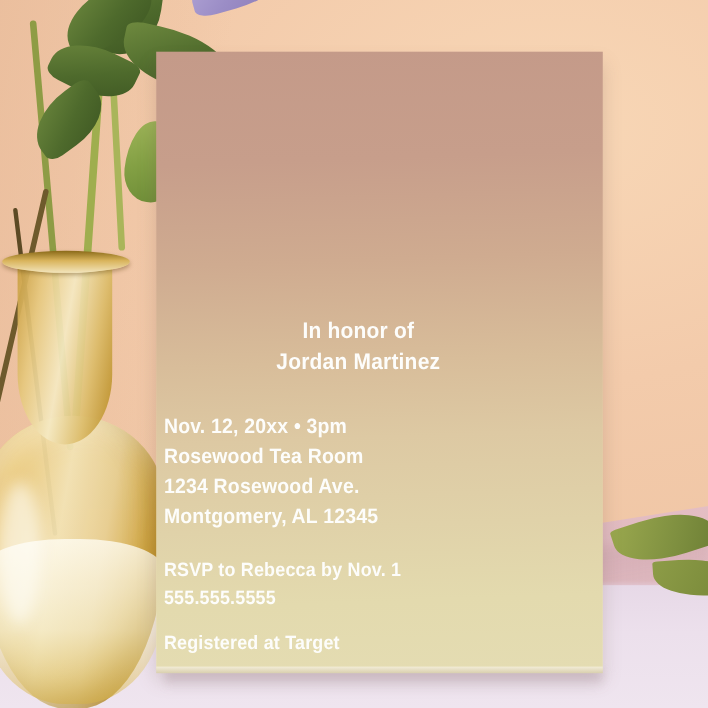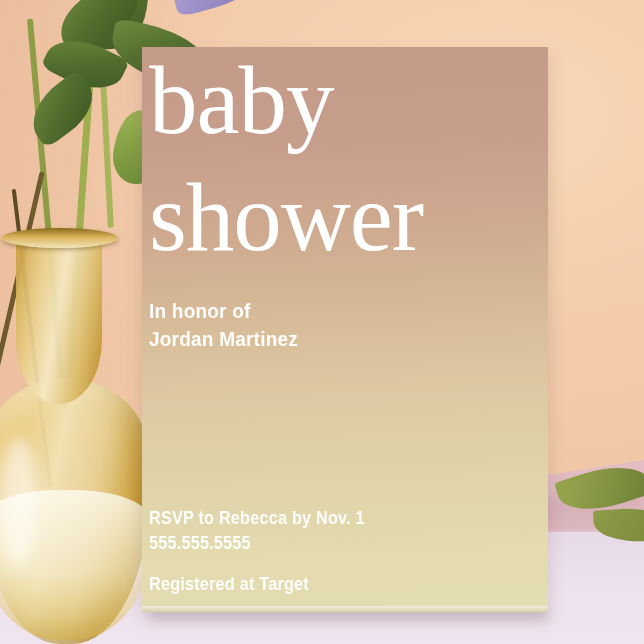--- a/index.html
+++ b/index.html
@@ -146,21 +146,21 @@
   .title span{display:block;}
   .title .l2{margin-top:22px;}
 
   .body-block{
     position:absolute;left:7px;width:380px;
     color:#fdfdfb;font-weight:bold;
     font-family:"Liberation Sans",sans-serif;
     font-stretch:condensed;
     letter-spacing:.2px;
   }
-  .honor{top:250px;font-size:20.5px;line-height:1.35;}
+  .honor{top:240px;font-size:20.5px;line-height:1.35;text-align:center;}
   .details{top:328px;font-size:19px;line-height:1.43;}
   .rsvp{top:459px;font-size:17.5px;line-height:1.42;}
   .registry{top:525px;font-size:17.5px;line-height:1.4;}
   .body-block div{white-space:nowrap;transform:scaleX(.93);transform-origin:left center;}
 </style>
 </head>
 <body>
 
 <div class="scene">
 
@@ -195,30 +195,32 @@
     <div class="bud"></div>
   </div>
 
   <div class="leaf-br"></div>
   <div class="leaf-br2"></div>
 
   <div class="card-shadow"></div>
   <div class="card">
     <div class="card-inner">
 
-      <div class="title">
-        <span class="l1">baby</span>
-        <span class="l2">shower</span>
-      </div>
 
       <div class="body-block honor">
         <div>In honor of</div>
         <div>Jordan Martinez</div>
       </div>
 
+      <div class="body-block details">
+        <div>Nov. 12, 20xx • 3pm</div>
+        <div>Rosewood Tea Room</div>
+        <div>1234 Rosewood Ave.</div>
+        <div>Montgomery, AL 12345</div>
+      </div>
 
       <div class="body-block rsvp">
         <div>RSVP to Rebecca by Nov. 1</div>
         <div>555.555.5555</div>
       </div>
 
       <div class="body-block registry">
         <div>Registered at Target</div>
       </div>
 

